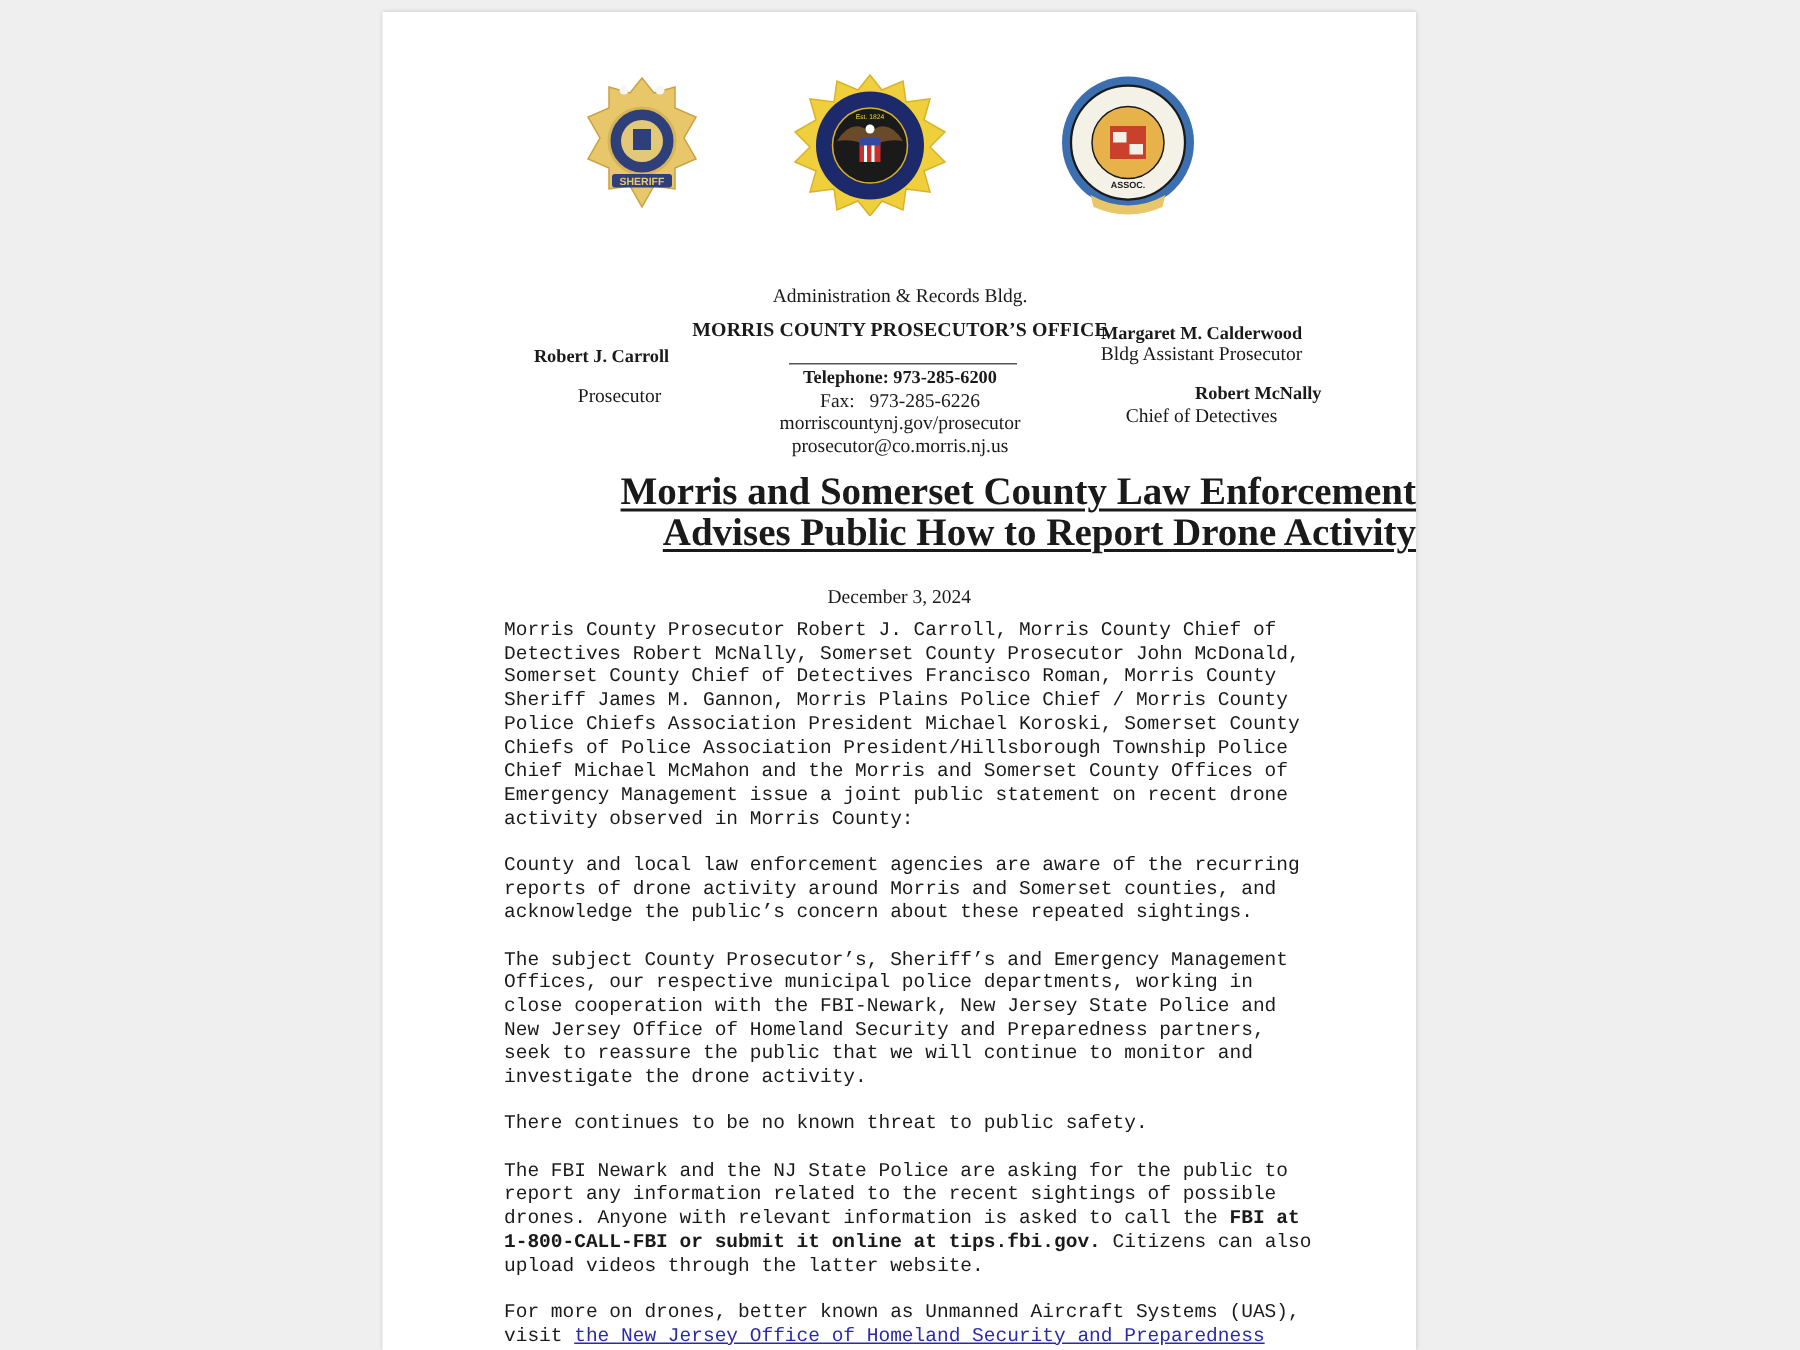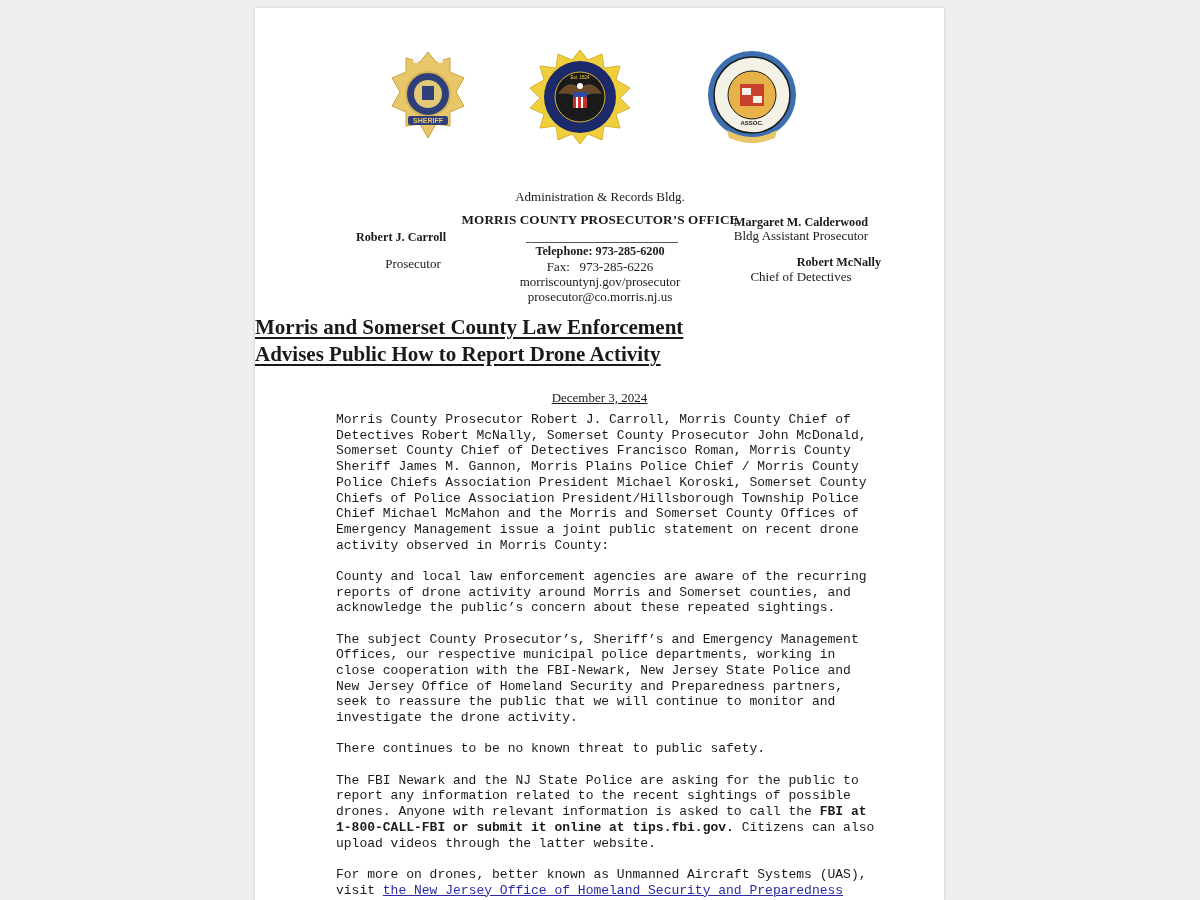--- a/index.html
+++ b/index.html
@@ -19,24 +19,24 @@
   .seal { position: absolute; }
   .seal svg { display: block; }
   .abs { position: absolute; }
   .center { text-align: center; }
   .office-name { font-weight: bold; font-size: 13.2px; letter-spacing: 0.1px; }
   .small { font-size: 13px; line-height: 15.5px; }
   .name-bold { font-weight: bold; font-size: 12.2px; }
   .divider { position: absolute; height: 1px; background: #555; }
   .title {
     position: absolute; left: 0; width: 689px; top: 306px;
-    text-align: left; font-weight: bold; font-size: 21px; line-height: 27px;
+    text-align: right; font-weight: bold; font-size: 26px; line-height: 27px;
   }
   .title span { text-decoration: underline; text-decoration-thickness: 1.5px; text-underline-offset: 3px; }
-  .date { position: absolute; left: 0; width: 689px; top: 382px; text-align: center; font-size: 13px; text-decoration: underline; }
+  .date { position: absolute; left: 0; width: 689px; top: 382px; text-align: center; font-size: 13px; }
   .body-text {
     position: absolute; left: 81px; width: 540px;
     font-size: 13px; line-height: 15.7px;
   }
   .body-text p { margin: 0 0 15.6px 0; font-family: Liberation Mono, monospace; }
   .body-text b { font-weight: bold; }
   .link { color: #2a2aa8; text-decoration: underline; }
 </style>
 </head>
 <body>

